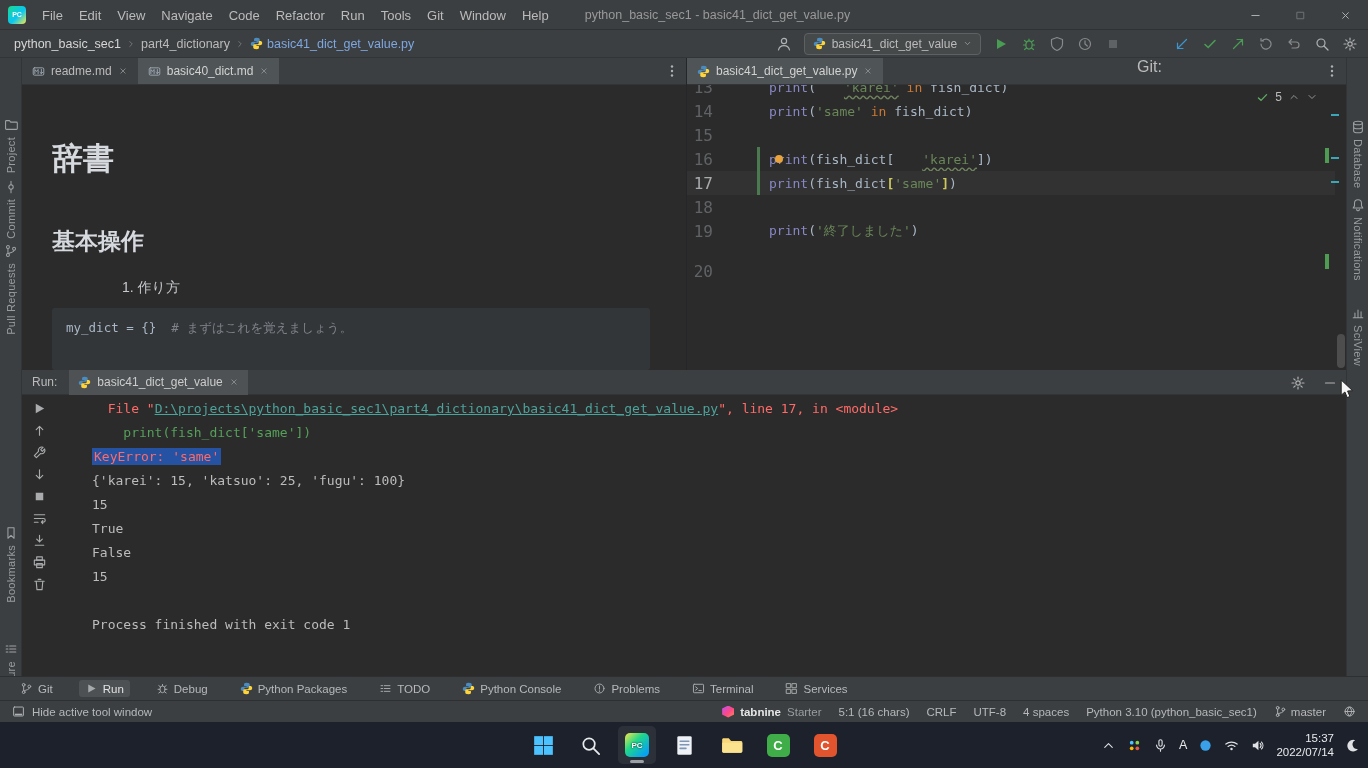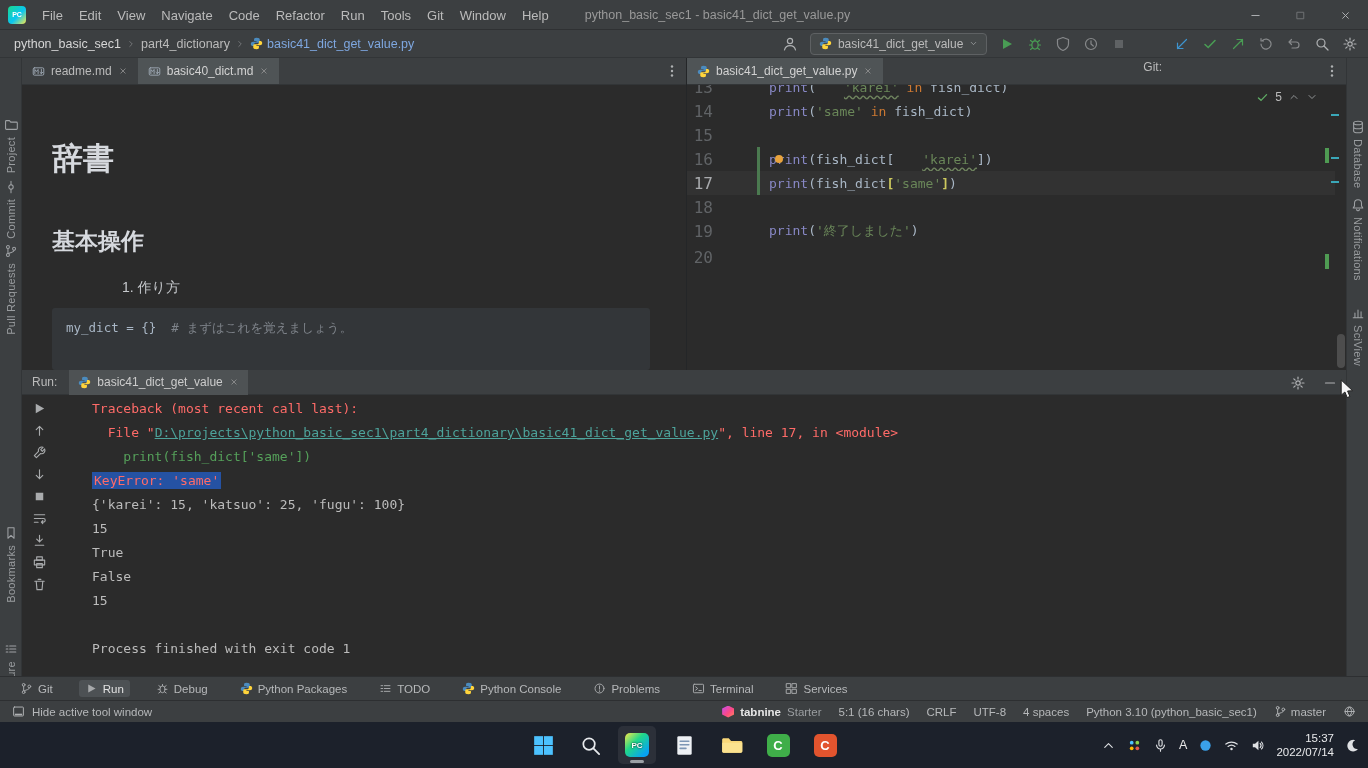--- a/index.html
+++ b/index.html
@@ -32,21 +32,21 @@
   .crumb.accent{color:#7ea7e0;}
   .crumb-sep{width:10px;height:10px;color:#848688;}
   #nav-right{display:flex;align-items:center;gap:12px;}
   .nav-ic{width:16px;height:16px;}
   .green{color:#499c54;}
   .gray{color:#87898b;}
   .dim{color:#5f6264;}
   .blue{color:#3d94cf;}
   .combo{display:flex;align-items:center;gap:6px;height:20px;padding:0 8px;background:#45494a;
          border:1px solid #5e6163;border-radius:4px;font-size:12px;color:#bbb;}
-  .git-label{font-size:12px;color:#bbb;margin-left:4px;margin-top:46px;}
+  .git-label{font-size:16px;color:#bbb;margin-left:4px;margin-top:46px;}
 
   
   #left-stripe{position:absolute;left:0;top:58px;width:22px;height:618px;background:#3c3f41;
                border-right:1px solid #323537;box-sizing:border-box;z-index:15;}
   #right-stripe{position:absolute;right:0;top:58px;width:22px;height:618px;background:#3c3f41;
                 border-left:1px solid #323537;box-sizing:border-box;z-index:15;}
   .stripe-item{position:absolute;left:0;width:22px;display:flex;flex-direction:column;align-items:center;gap:5px;
                color:#9a9da0;font-size:11px;}
   .stripe-item .ic{width:14px;height:14px;color:#9fa2a5;}
   .vt-l{writing-mode:vertical-rl;transform:rotate(180deg);letter-spacing:.3px;white-space:nowrap;}
@@ -461,21 +461,21 @@
           <span class="code-text"><span class="tk-fn">print</span><span class="tk-p">(fish_dict</span><span class="tk-brk">[</span><span class="tk-str">'same'</span><span class="tk-brk">]</span><span class="tk-p">)</span></span>
         </div>
         <div class="code-row" style="top: 137px;">
           <span class="line-num">18</span>
           <span class="code-text"></span>
         </div>
         <div class="code-row" style="top: 161px;">
           <span class="line-num">19</span>
           <span class="code-text"><span class="tk-fn">print</span><span class="tk-p">(</span><span class="tk-str">'終了しました'</span><span class="tk-p">)</span></span>
         </div>
-        <div class="code-row" style="top: 187px;">
+        <div class="code-row" style="top: 201px;">
           <span class="line-num">20</span>
           <span class="code-text"></span>
         </div>
       </div>
     <div class="gutter-bar" style="top:89px;height:48px;"></div>
     <div class="tabbar">
       <div class="tabs" id="right-tabs">
           <div class="ed-tab sel">
             <span class="ic tabic">
               <svg viewBox="0 0 16 16">
@@ -597,21 +597,20 @@
             <rect x="5" y="9" width="6" height="4.5"></rect>
           </svg>
         </span>
         <span class="ic rt-ic ">
           <svg viewBox="0 0 16 16" fill="none" stroke="currentColor" stroke-width="1.2" stroke-linecap="round" stroke-linejoin="round">
             <path d="M3 4.5h10M6.5 2.5h3M4.5 4.5l.8 9h5.4l.8-9"></path>
           </svg>
         </span>
       </div>
     <div id="run-output">
-        <div class="out-row"><span class="o-err">Traceback (most recent call last):</span></div>
         <div class="out-row"><span class="o-err">  File "</span><span class="o-link underline">D:\projects\python_basic_sec1\part4_dictionary\basic41_dict_get_value.py</span><span class="o-err">", line 17, in &lt;module&gt;</span></div>
         <div class="out-row"><span class="o-src">    print(fish_dict['same'])</span></div>
         <div class="out-row"><span class="o-err o-hl">KeyError: 'same'</span></div>
         <div class="out-row"><span class="o-std">{'karei': 15, 'katsuo': 25, 'fugu': 100}</span></div>
         <div class="out-row"><span class="o-std">15</span></div>
         <div class="out-row"><span class="o-std">True</span></div>
         <div class="out-row"><span class="o-std">False</span></div>
         <div class="out-row"><span class="o-std">15</span></div>
         <div class="out-row"></div>
         <div class="out-row"><span class="o-std">Process finished with exit code 1</span></div>

